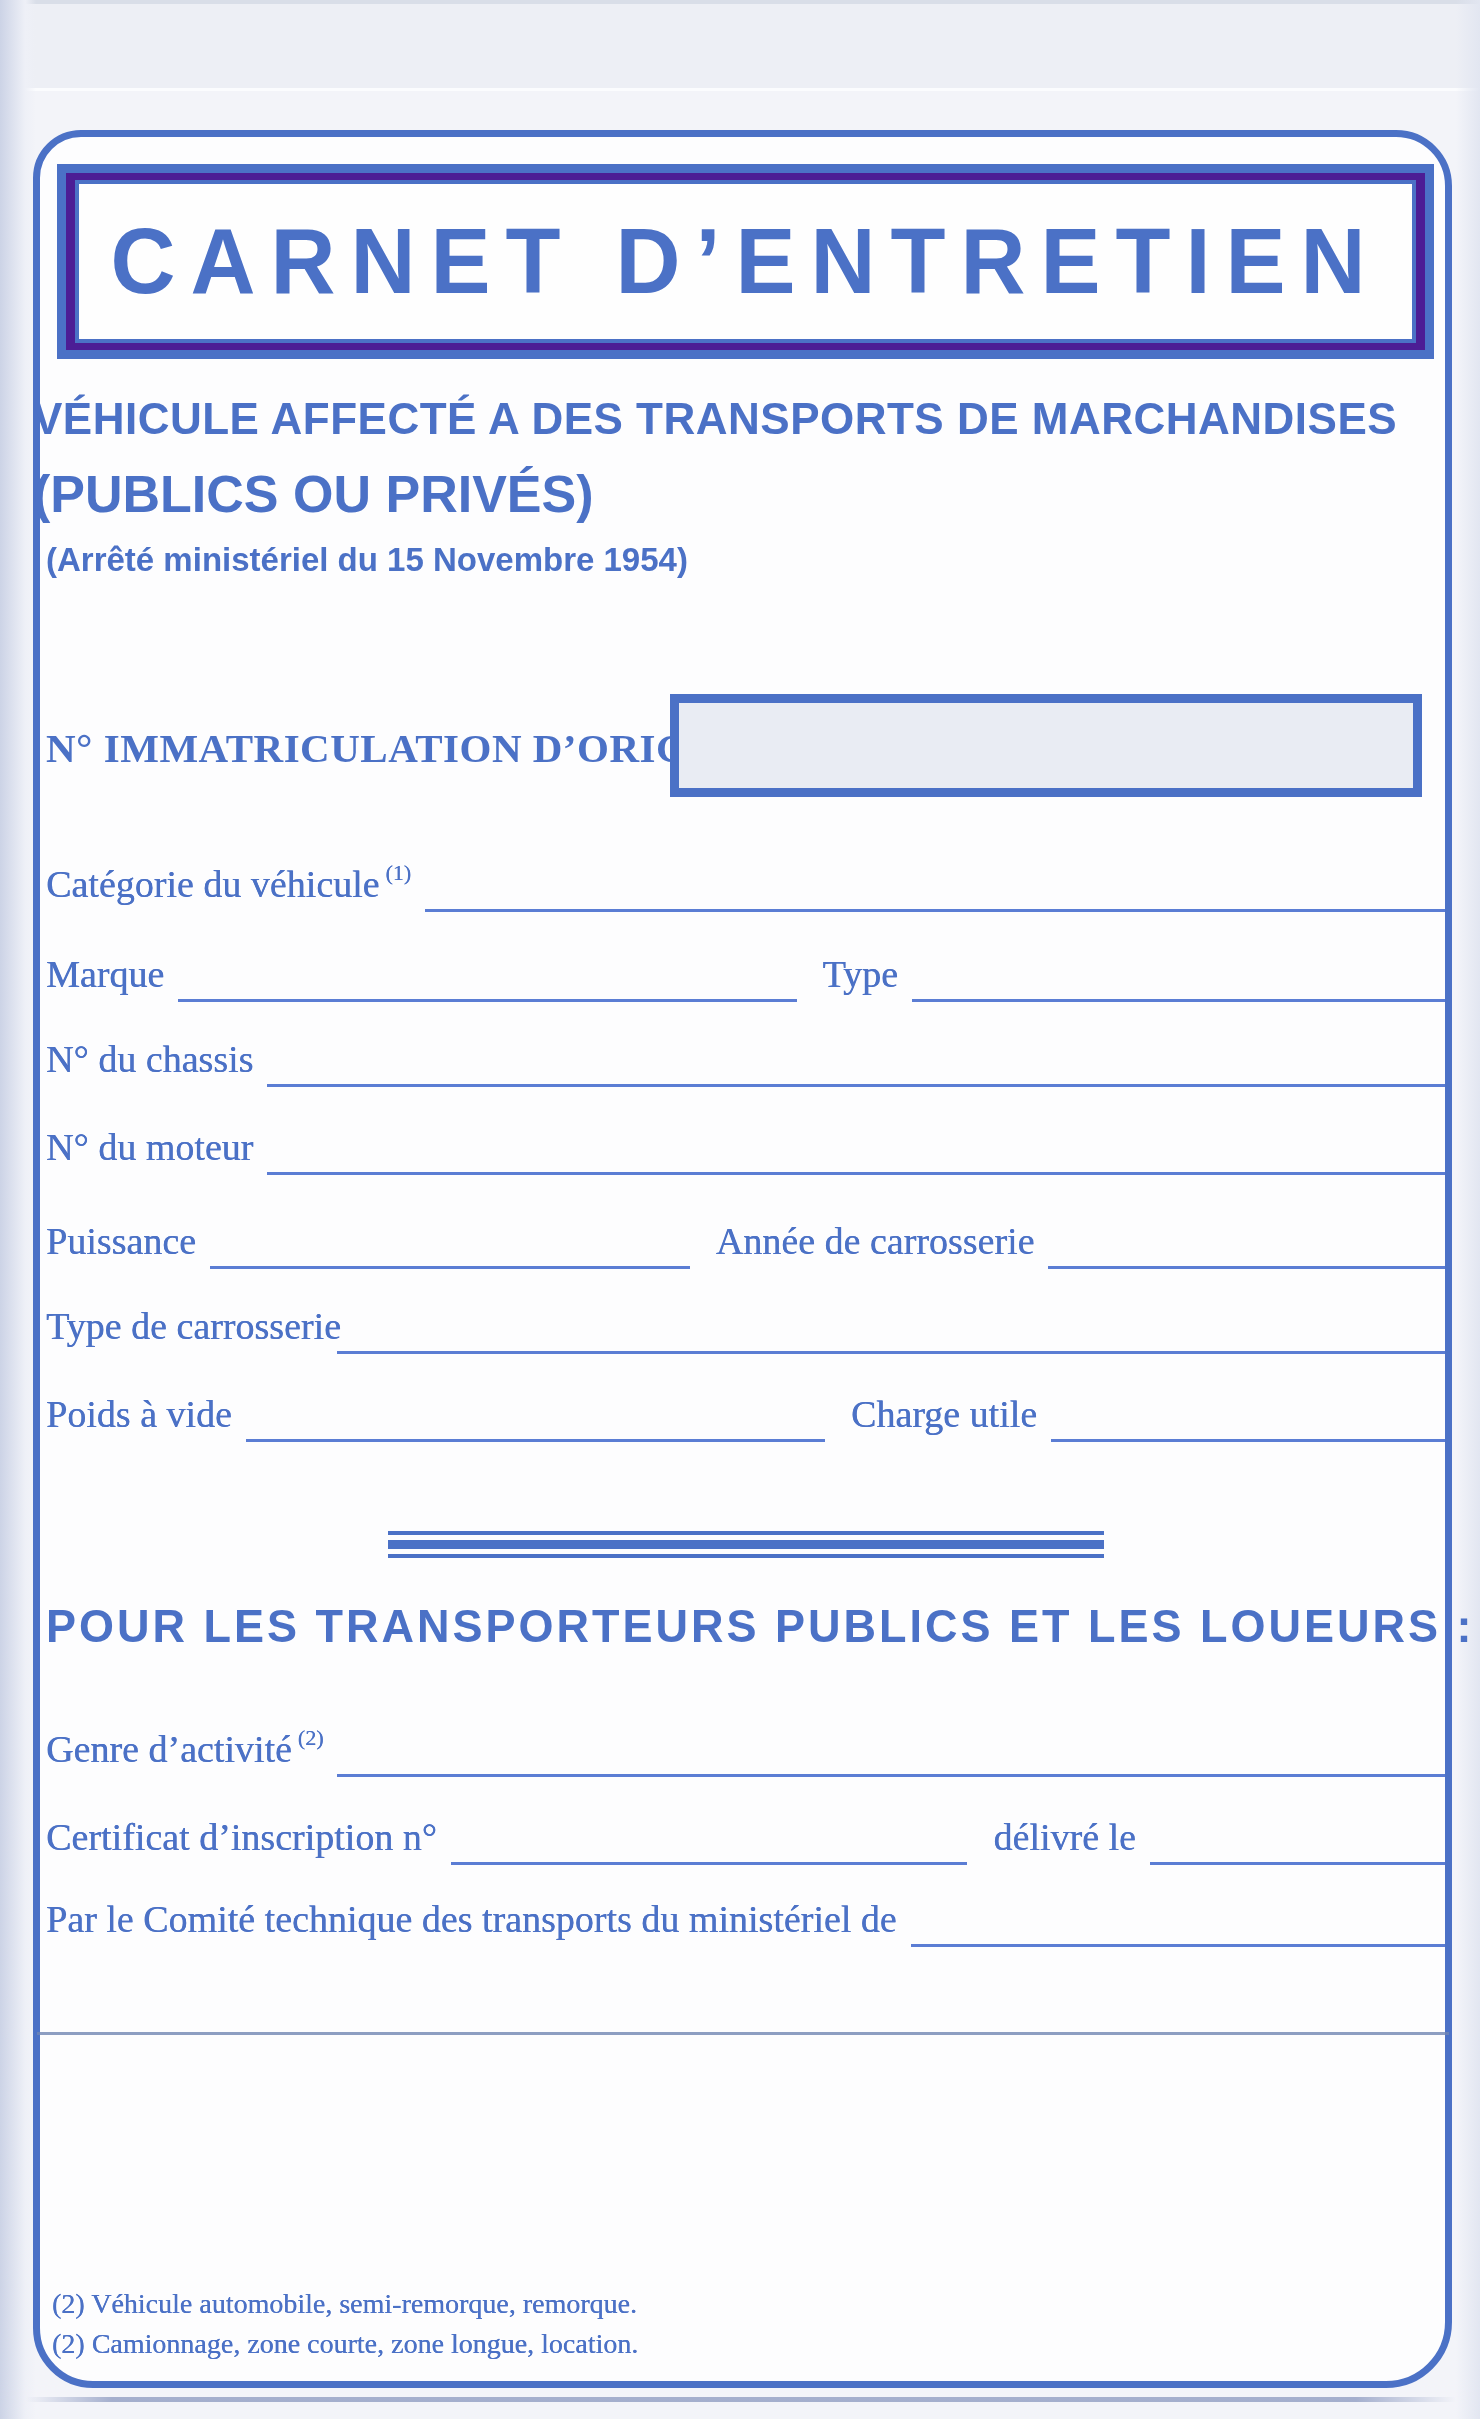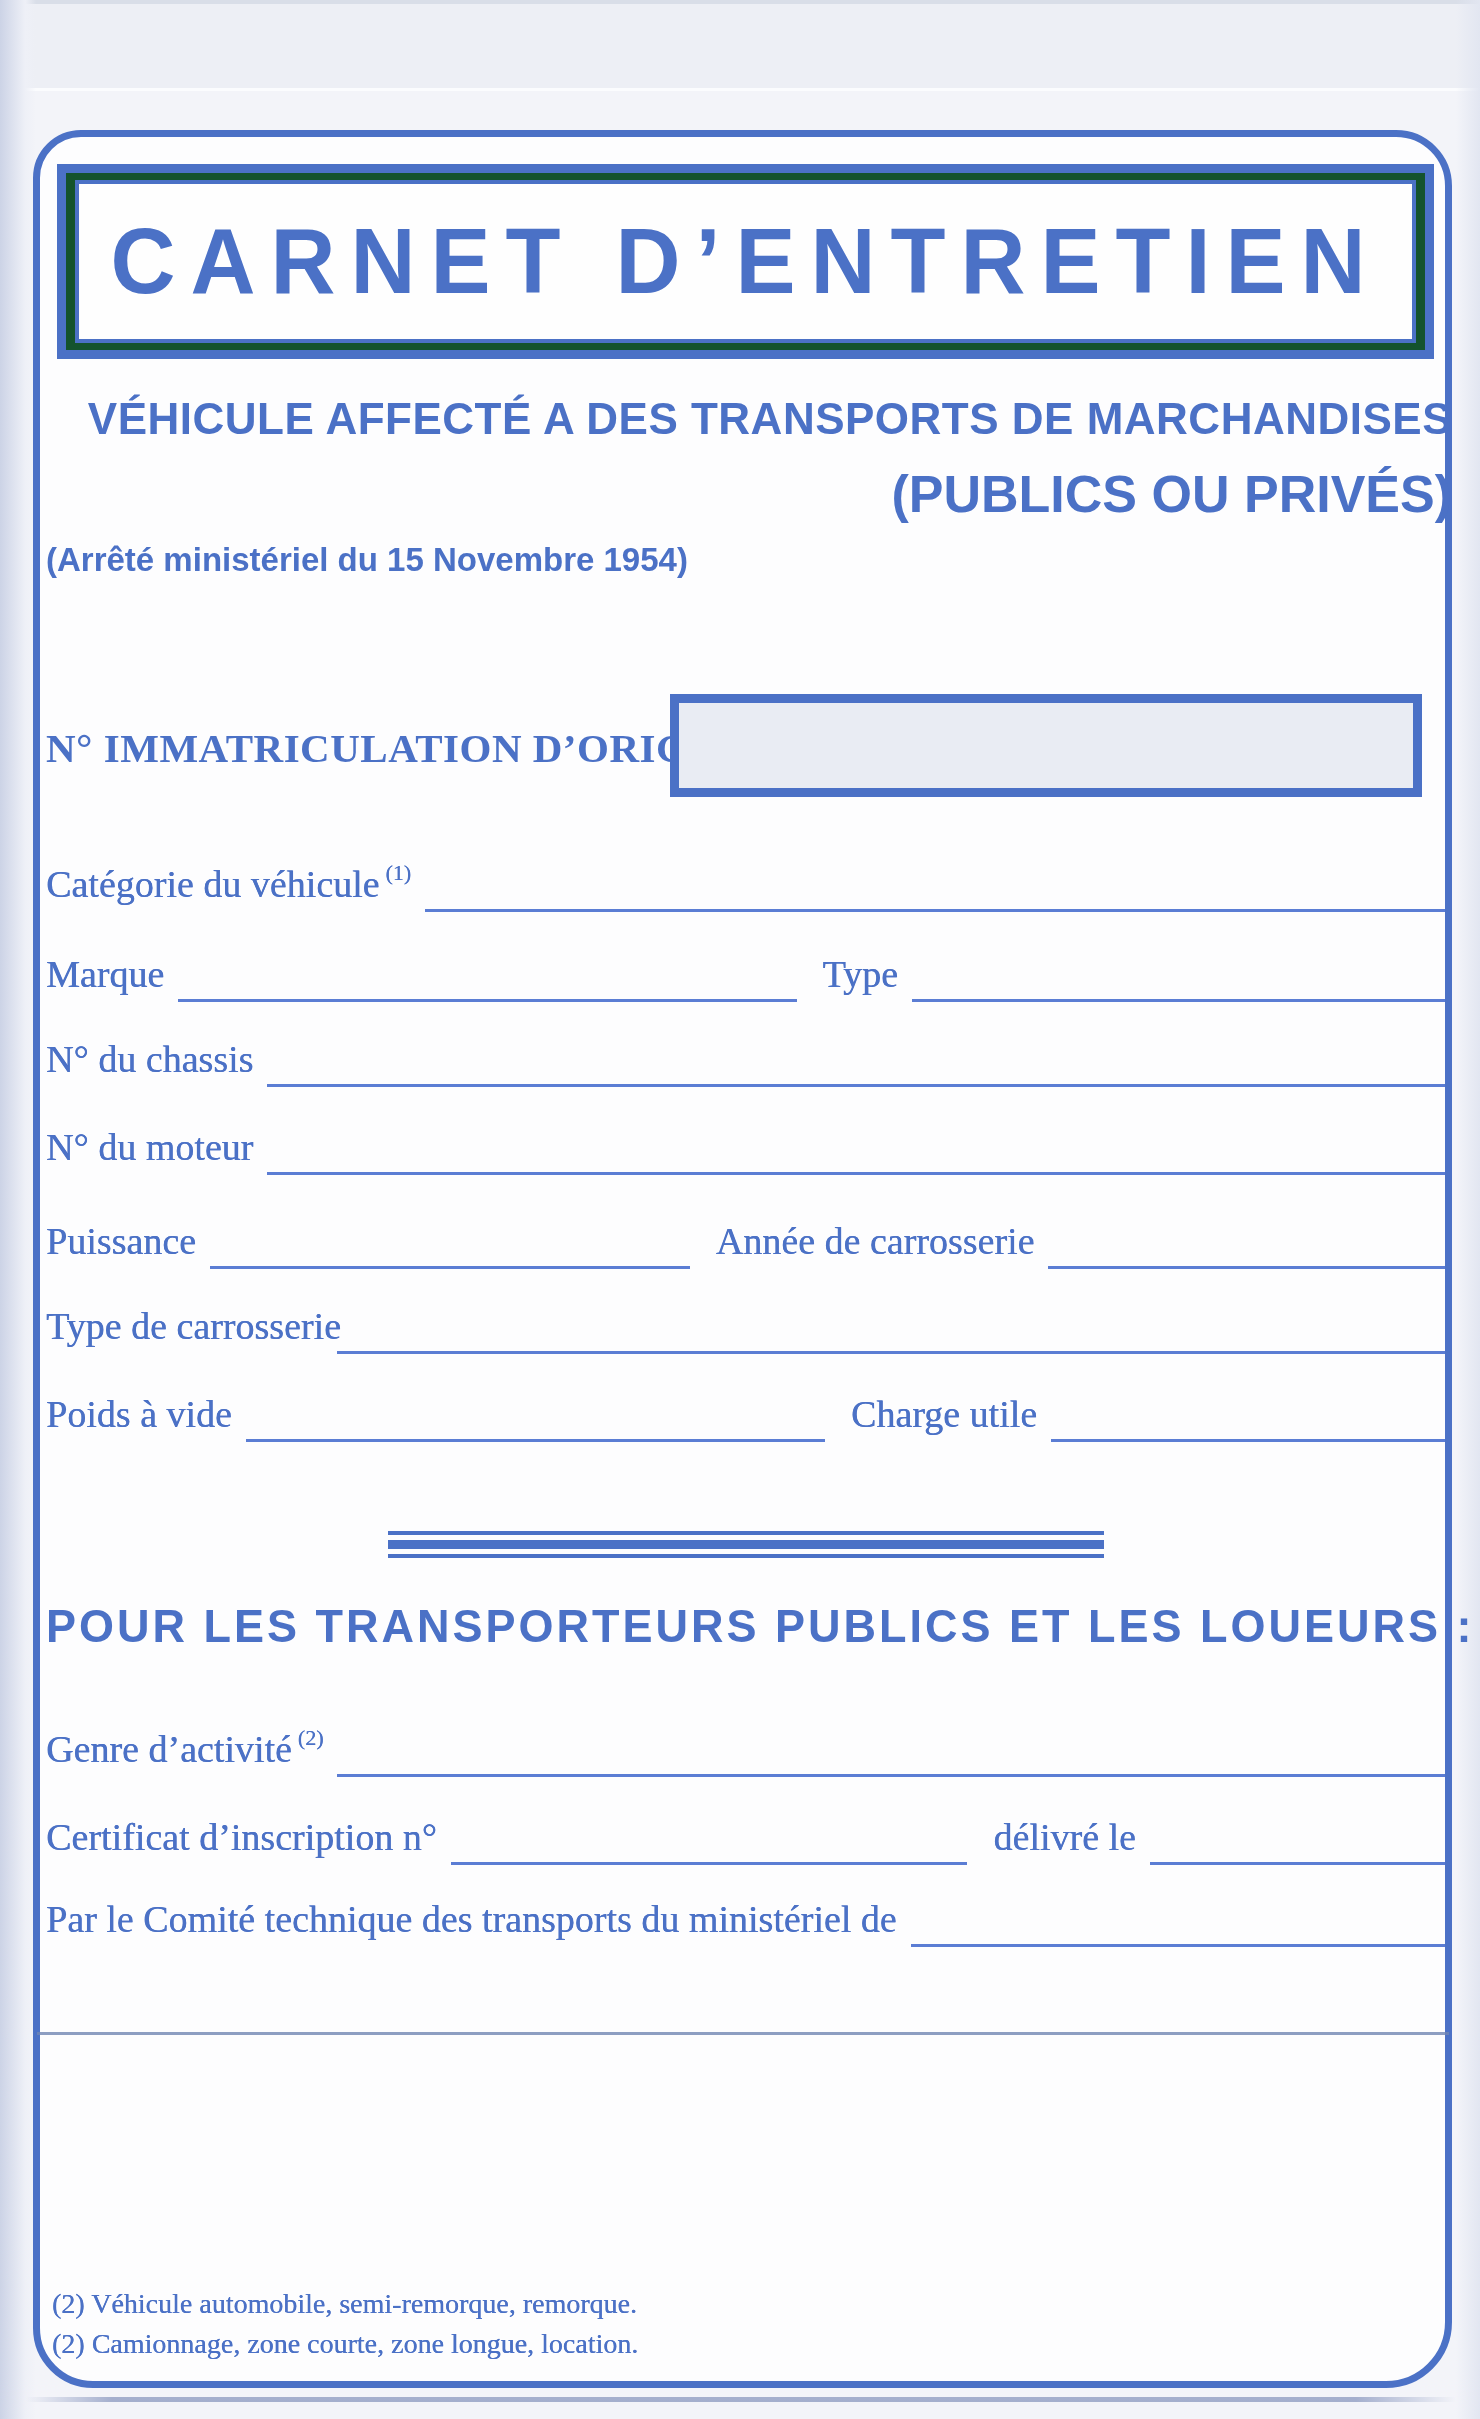--- a/index.html
+++ b/index.html
@@ -26,32 +26,32 @@
     background:linear-gradient(to left,#e2e6f1,rgba(226,230,241,0));}
   .card{
     position:absolute;left:33px;top:130px;width:1419px;height:2258px;box-sizing:border-box;
     border:7px solid var(--ink-blue);border-radius:48px 56px 66px 60px;background:var(--card-bg);
   }
   .bottom-shadow{position:absolute;left:26px;top:2397px;width:1430px;height:5px;
     background:linear-gradient(to right,rgba(100,118,170,0),rgba(100,118,170,.55) 6%,rgba(100,118,170,.55) 93%,rgba(100,118,170,0));}
 
   .title-box{
     position:absolute;left:57px;top:164px;width:1377px;height:195px;box-sizing:border-box;
-    border:9px solid var(--ink-blue);padding:7px 9px;background:#14532d;
+    border:9px solid var(--ink-blue);padding:7px 9px;background:#4c1d95;
   }
   .title-box-inner{
     width:100%;height:100%;box-sizing:border-box;border:4px solid var(--ink-blue);
     display:flex;align-items:center;justify-content:center;background:#fefefe;
   }
   .page-title{
     font-family:"Liberation Sans",sans-serif;font-weight:bold;font-size:90px;
     letter-spacing:15px;color:var(--ink-blue);white-space:nowrap;transform:scaleY(1.02);
   }
   .subtitle{
-    position:absolute;left:33px;width:1419px;text-align:right;
+    position:absolute;left:33px;width:1419px;text-align:left;
     font-family:"Liberation Sans",sans-serif;font-weight:bold;color:var(--ink-blue);
     white-space:nowrap;
   }
   .subtitle.s1{top:394px;font-size:44px;letter-spacing:.5px;}
   .subtitle.s2{top:464px;font-size:52px;}
   .decree{
     position:absolute;left:46px;top:541px;font-family:"Liberation Sans",sans-serif;
     font-weight:bold;font-size:33px;color:var(--ink-blue);
   }
   .reg-label{

